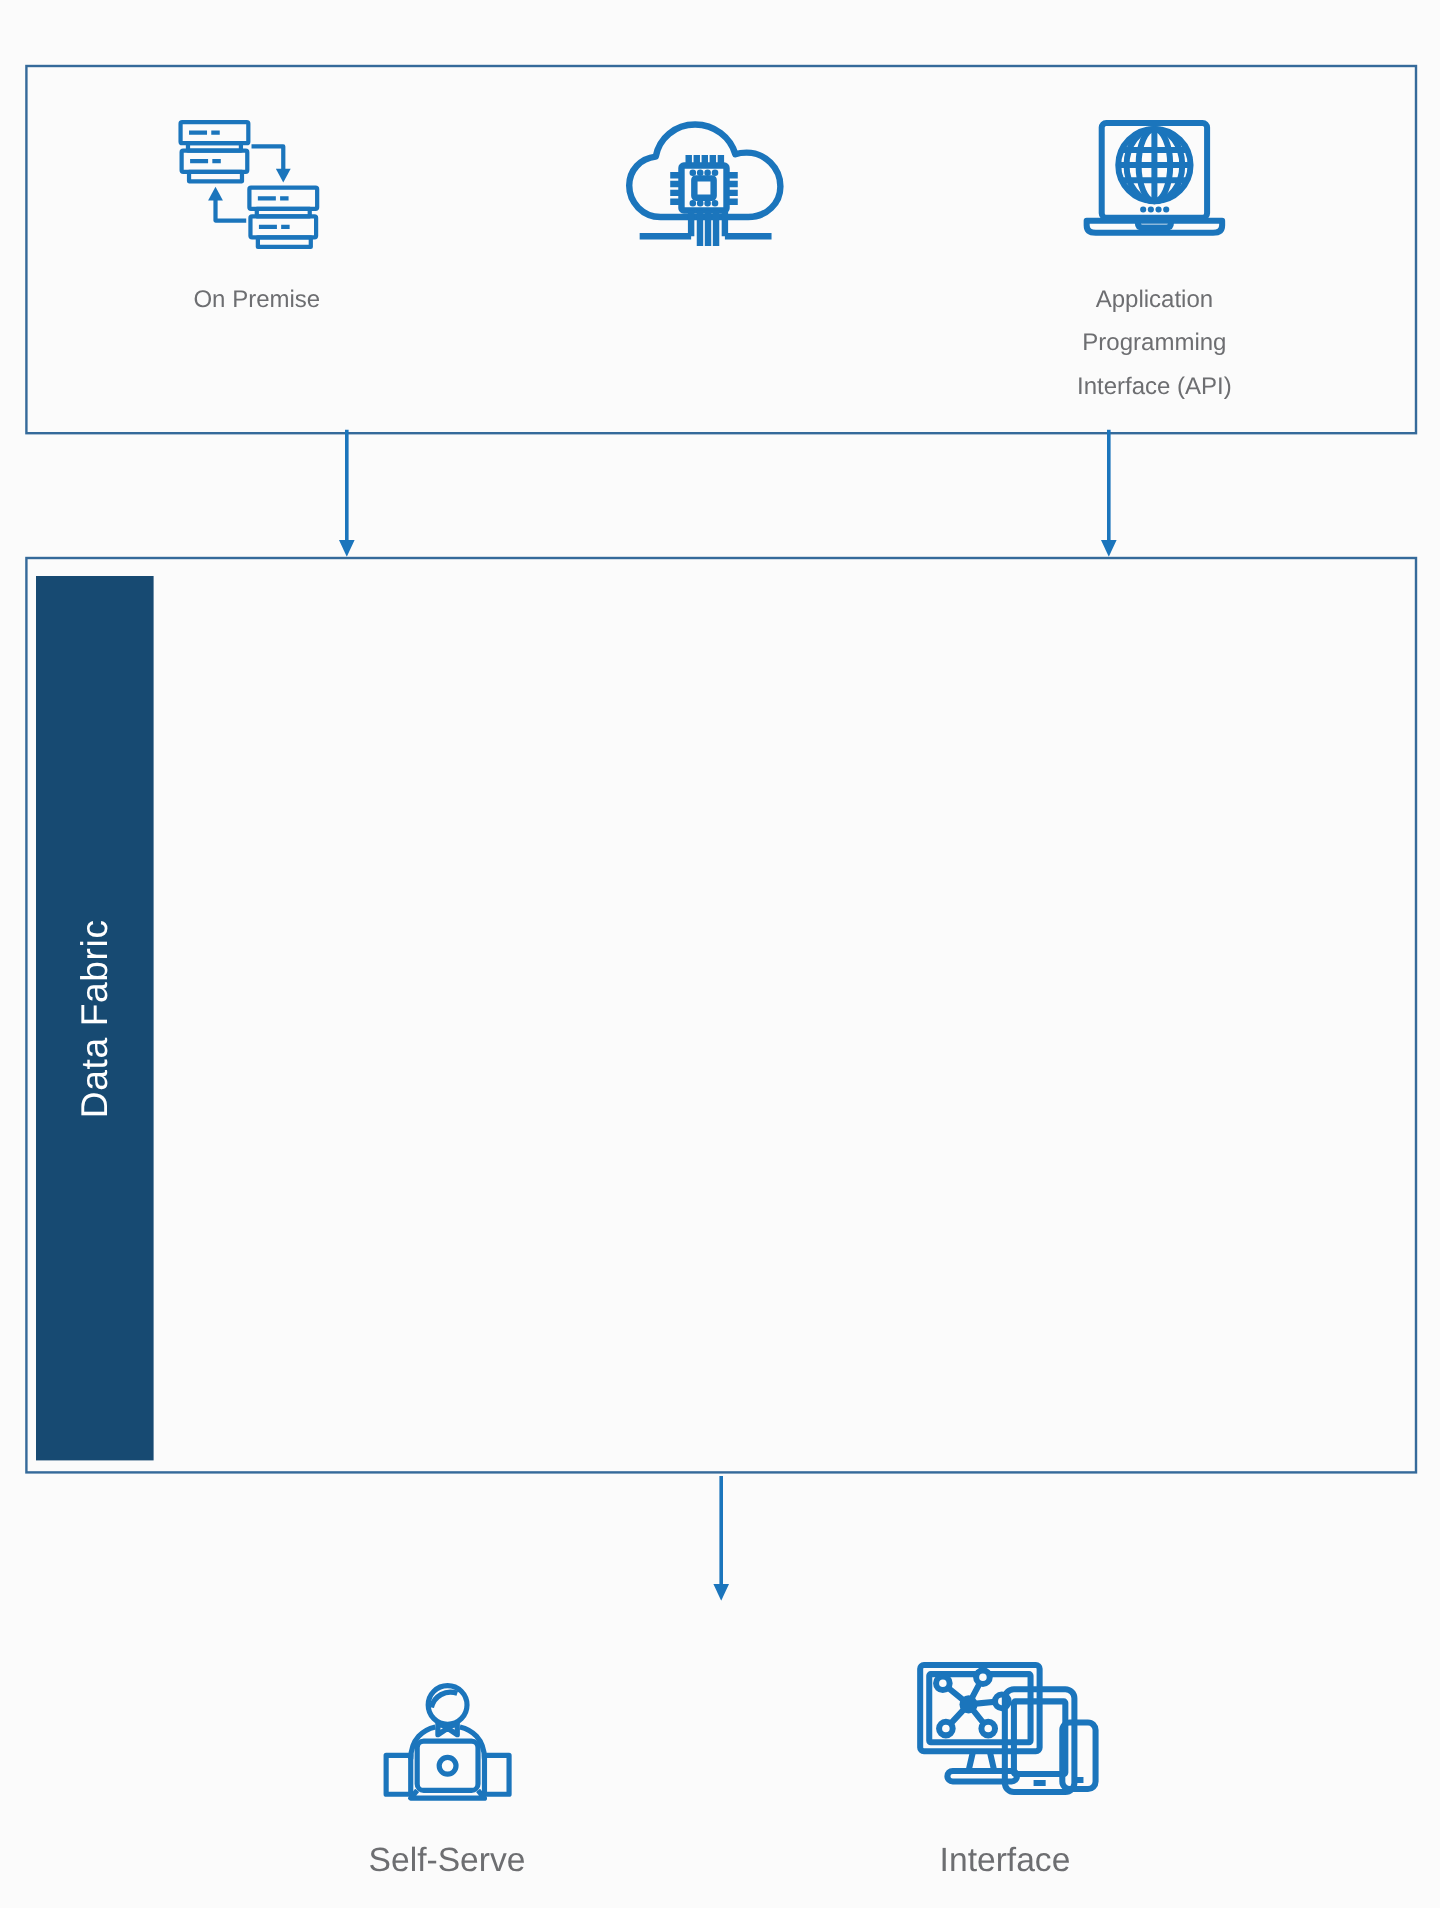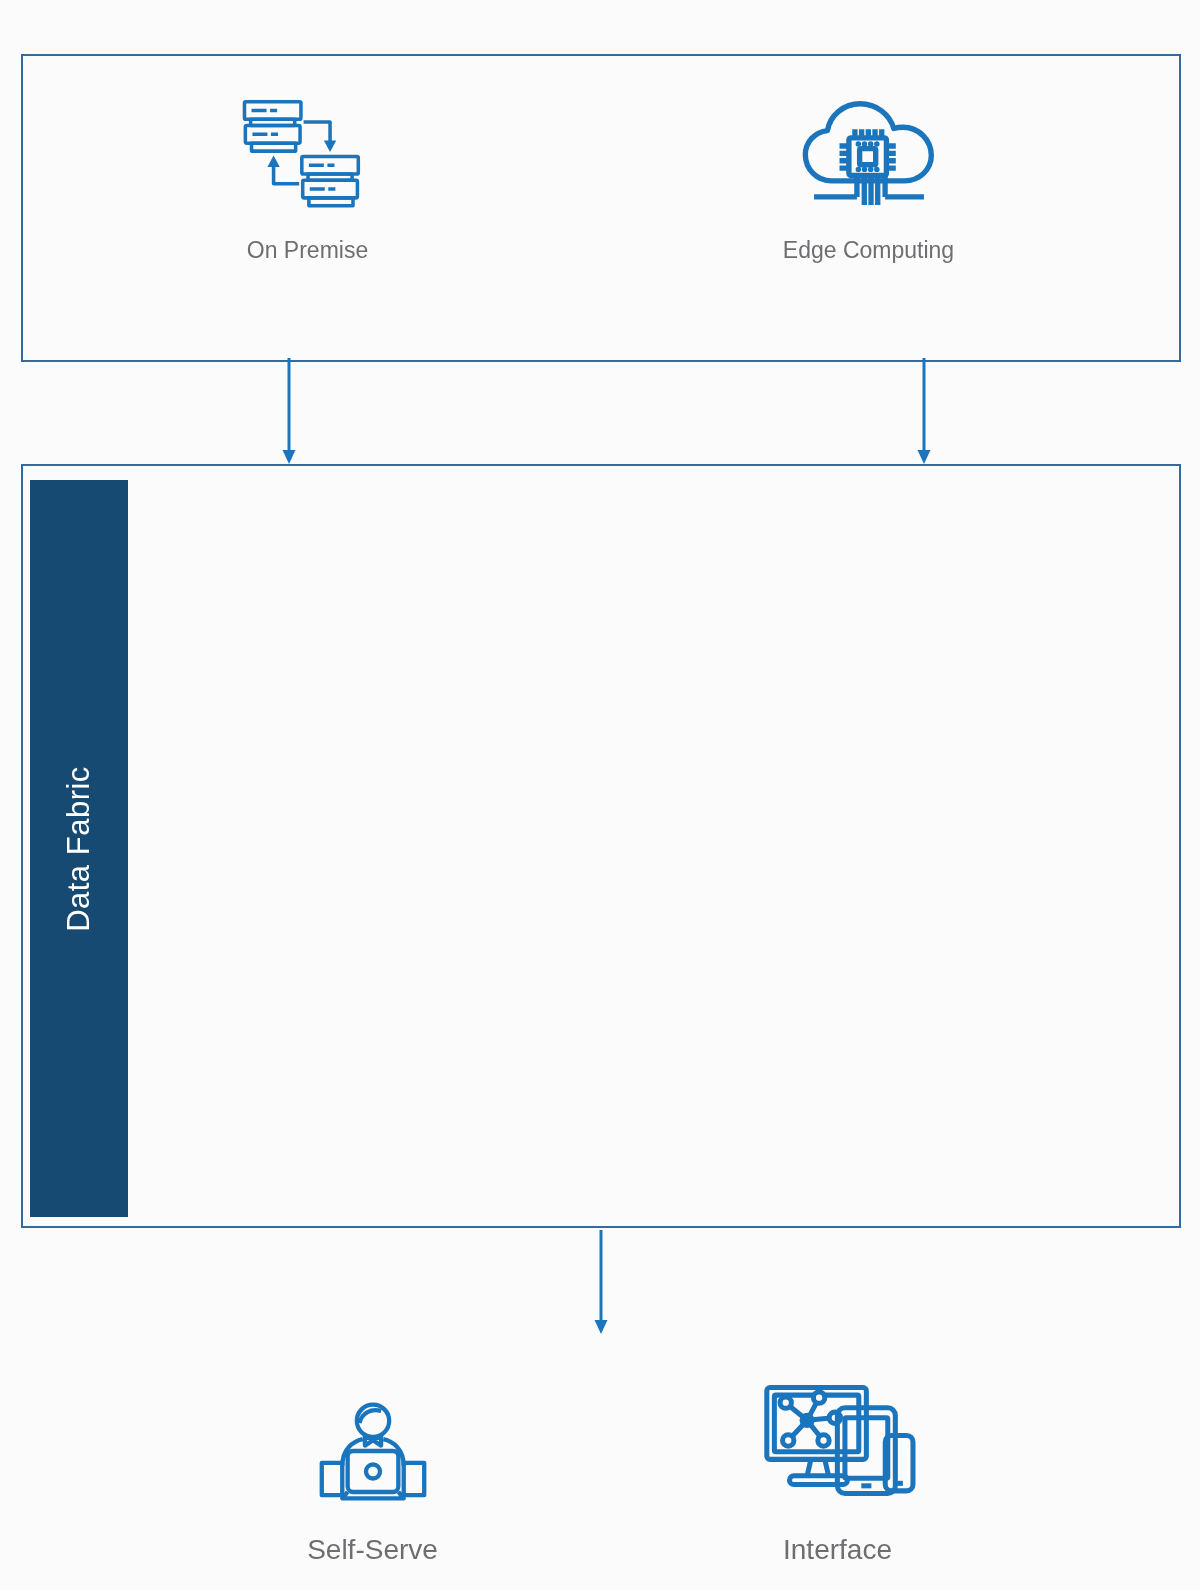--- a/index.html
+++ b/index.html
@@ -3,21 +3,21 @@
 <meta charset="utf-8">
 <style>
   html,body{margin:0;padding:0;background:#fbfbfb;}
   .stage{position:relative;width:1200px;height:1590px;background:#fbfbfb;
          font-family:"Liberation Sans",sans-serif;overflow:hidden;}
   .box{position:absolute;border:2px solid #356a9a;box-sizing:border-box;background:transparent;}
   .sources-box{left:21px;top:54px;width:1160px;height:308px;
                display:flex;align-items:flex-start;padding:24px 30px 0 4px;}
   .src-item{flex:1;display:flex;flex-direction:column;align-items:center;}
   .icon-wrap{height:144px;display:flex;align-items:center;justify-content:center;}
-  .src-label{margin-top:8px;font-size:23px;line-height:36px;color:#6d6e71;
+  .src-label{margin-top:8px;font-size:20px;line-height:36px;color:#6d6e71;
              text-align:center;max-width:178px;}
   .fabric-box{left:21px;top:464px;width:1160px;height:764px;}
   .fabric-sidebar{position:absolute;left:30px;top:480px;width:98px;height:737px;
                   background:#174a72;display:flex;align-items:center;justify-content:center;}
   .fabric-label{transform:rotate(-90deg);white-space:nowrap;color:#ffffff;
                 font-size:31px;letter-spacing:.5px;}
   .consumers-row{position:absolute;left:140px;top:1366px;width:930px;display:flex;}
   .con-item{flex:1;display:flex;flex-direction:column;align-items:center;}
   .con-icon-wrap{height:140px;display:flex;align-items:flex-end;justify-content:center;}
   .con-label{margin-top:28px;font-size:28px;color:#6d6e71;text-align:center;white-space:nowrap;}
@@ -70,23 +70,40 @@
           <g class="ic" stroke-width="3">
             <path d="M44.5,31.5 V38 M49.5,31.5 V38 M54.5,31.5 V38 M59.5,31.5 V38 M64.5,31.5 V38"></path>
             <path d="M33,44 H39 M33,49.5 H39 M33,55 H39 M33,60.5 H39"></path>
             <path d="M69,44 H75 M69,49.5 H75 M69,55 H75 M69,60.5 H75"></path>
           </g>
           <rect class="ic" x="48" y="46" width="12" height="12" rx="1"></rect>
           <path class="ic" d="M47,42.5 H61 M47,61.5 H61" stroke-width="2.5" stroke-dasharray="0.1,4.5" stroke-linecap="round"></path>
           <path class="ic" d="M46,66 V82 M14,82 H46 M67,66 V82 M67,82 H96 M51.5,66 V88 M56.5,66 V88 M61.5,66 V88"></path>
         </svg>
       </div>
-      <div class="src-label">Edge Computing</div>
     </div>
 
+    <div class="src-item">
+      <div class="icon-wrap">
+        <svg width="138" height="122" viewBox="0 0 110 97">
+          <rect class="ic" x="20" y="9" width="70" height="63" rx="3" fill="#fbfbfb" stroke-width="4.5"></rect>
+          <g class="ic" stroke-width="3.8">
+            <circle cx="55" cy="37" r="24"></circle>
+            <ellipse cx="55" cy="37" rx="10.5" ry="24"></ellipse>
+            <ellipse cx="55" cy="37" rx="18.5" ry="24"></ellipse>
+            <path d="M55,13 V61"></path>
+            <path d="M33.5,27 H76.5 M31,37 H79 M33.5,47 H76.5"></path>
+          </g>
+          <path class="ic" d="M47.5,66.5 H63" stroke-width="3" stroke-dasharray="0.1,5" stroke-linecap="round"></path>
+          <path class="ic" d="M10,74 H100 V77 Q100,82 94,82 H16 Q10,82 10,77 Z" fill="#fbfbfb"></path>
+          <path class="ic" d="M44,74 V75.5 Q44,78.5 47,78.5 H63 Q66,78.5 66,75.5 V74" stroke-width="3.5"></path>
+        </svg>
+      </div>
+      <div class="src-label">Application Programming Interface (API)</div>
+    </div>
   </div>
 
   <div class="arrow" style="left:281px;top:358px;">
     <svg width="16" height="106" viewBox="0 0 16 106">
       <line x1="8" y1="0" x2="8" y2="94" stroke="#1b75bc" stroke-width="3"></line>
       <polygon points="1.5,92 14.5,92 8,106" fill="#1b75bc"></polygon>
     </svg>
   </div>
   <div class="arrow" style="left:916px;top:358px;">
     <svg width="16" height="106" viewBox="0 0 16 106">

